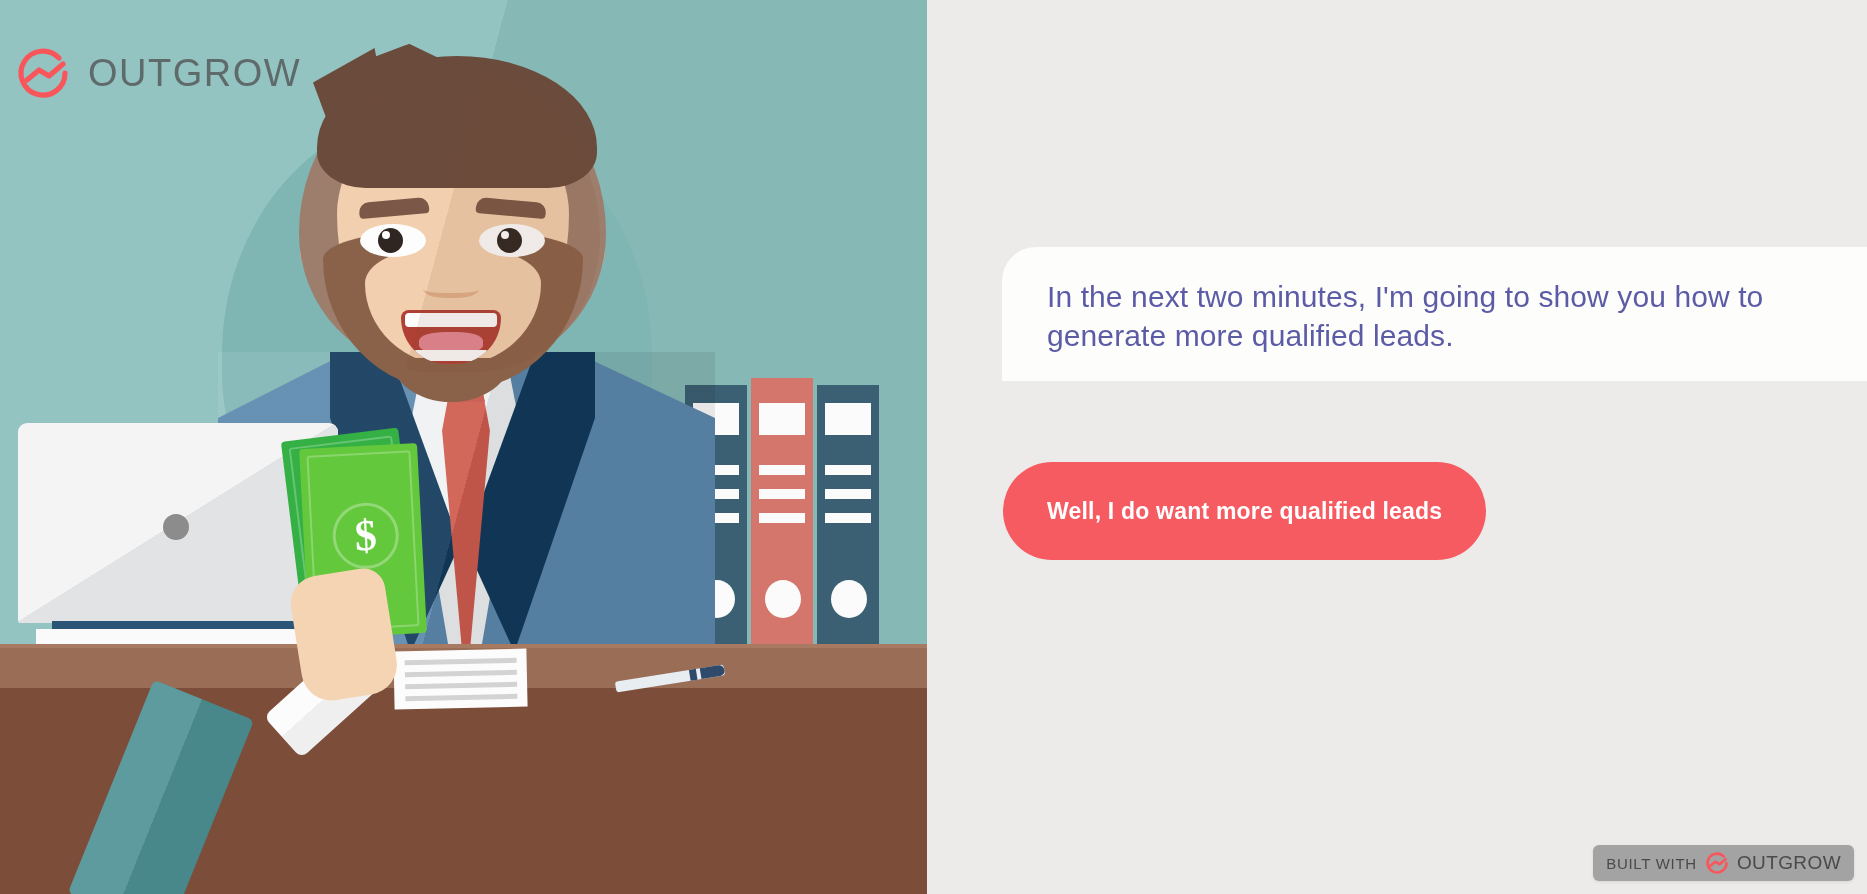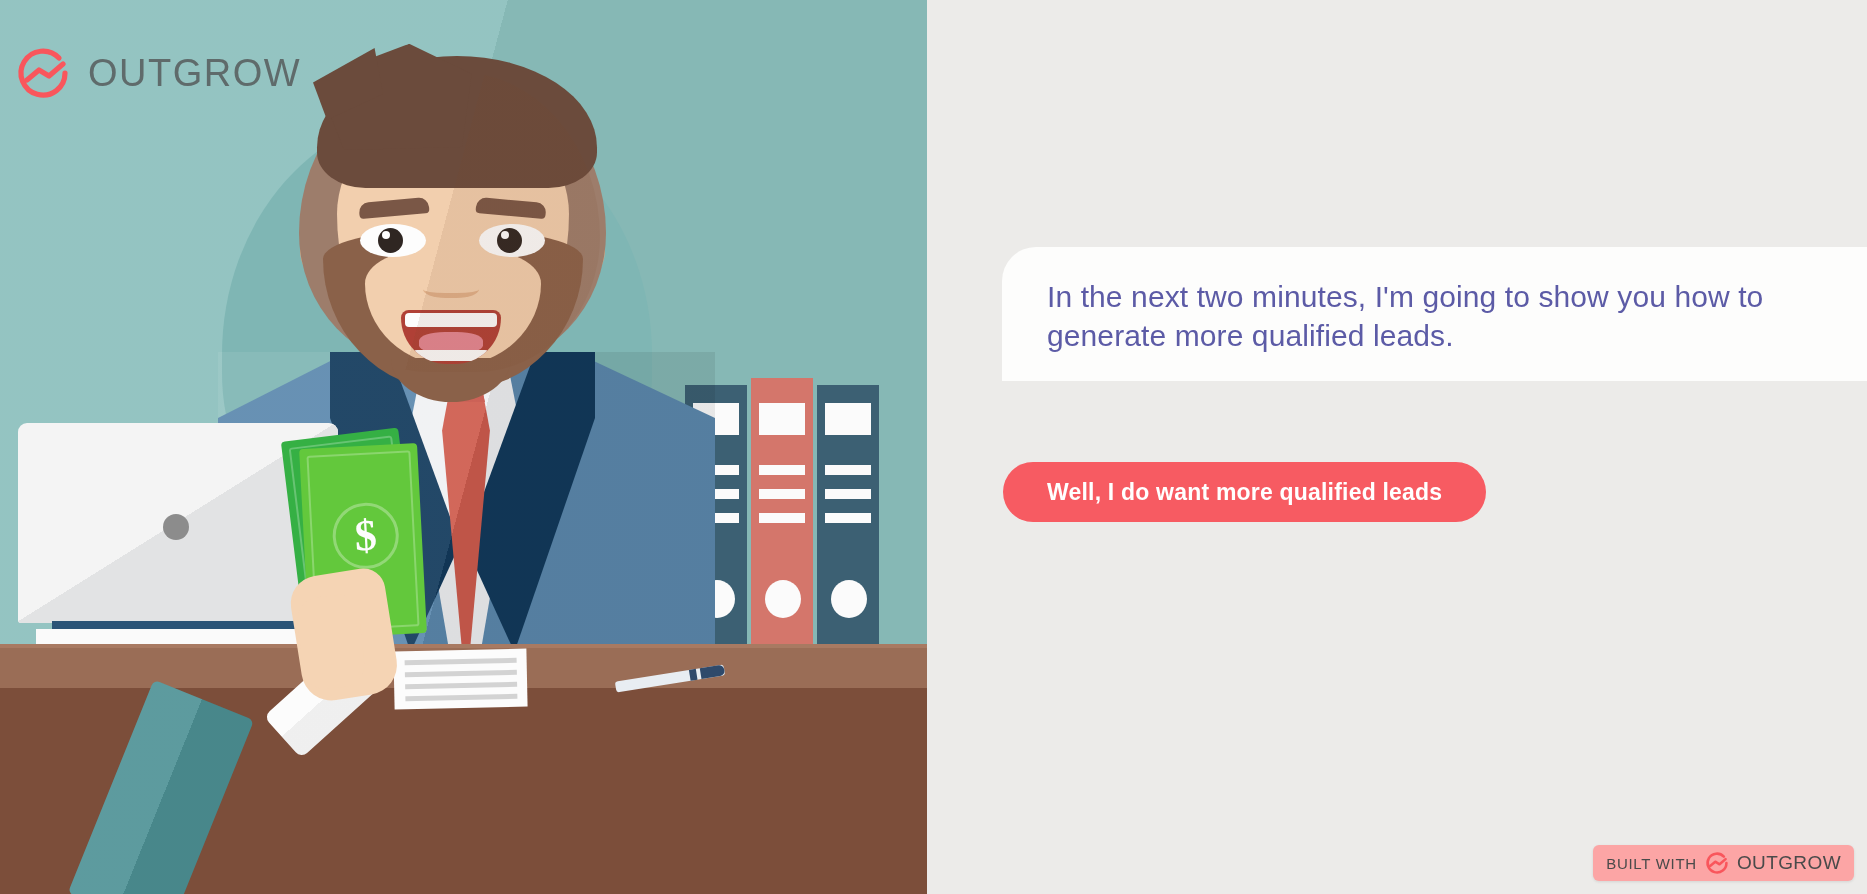--- a/index.html
+++ b/index.html
@@ -234,31 +234,31 @@
   }
   .bubble-text {
     color:#5C5BA6; font-size:30px; line-height:1.30; font-weight:400;
     letter-spacing:.1px;
   }
   .cta {
     position:absolute; left:1003px; top:462px;
     background:#F75B62; color:#FFFFFF;
     border:none; outline:none;
     border-radius:999px;
-    padding:0 44px; height:60px;
+    padding:0 44px; height:98px;
     display:flex; align-items:center;
     font-family:"Liberation Sans", sans-serif;
     font-size:23px; font-weight:bold; letter-spacing:.2px;
     cursor:pointer; white-space:nowrap;
   }
 
   
   .badge {
     position:absolute; right:13px; bottom:13px;
-    background:#fca5a5; border-radius:6px;
+    background:#a3a3a3; border-radius:6px;
     display:flex; align-items:center; gap:8px;
     padding:6px 13px; z-index:60;
     box-shadow:0 1px 3px rgba(0,0,0,.10);
   }
   .badge-text { font-size:15px; color:#4A4A4A; letter-spacing:.7px; font-weight:400; }
   .badge-mark { width:24px; height:24px; flex:0 0 24px; }
   .badge-word { font-size:19px; color:#4A4A4A; letter-spacing:.4px; }
 </style>
 </head>
 <body>

